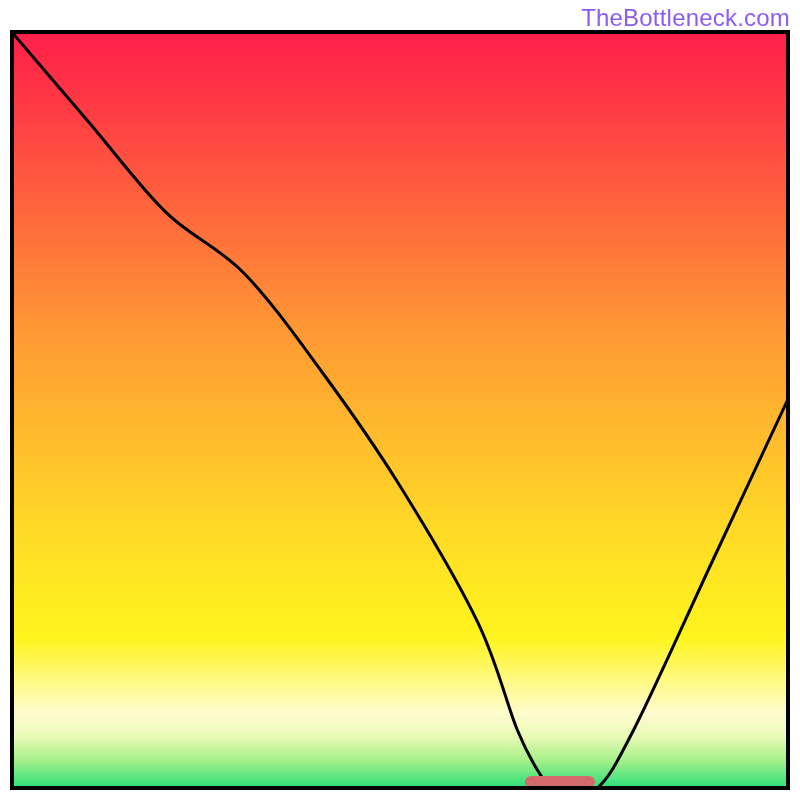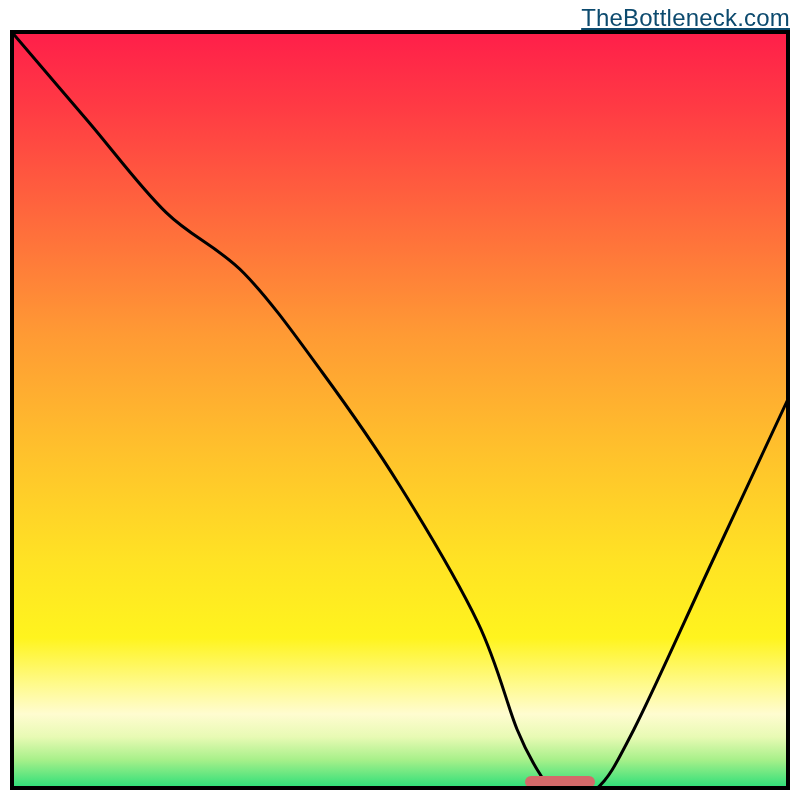--- a/index.html
+++ b/index.html
@@ -15,23 +15,22 @@
     position: relative;
     width: 800px;
     height: 800px;
   }
   .watermark {
     position: absolute;
     top: 4px;
     right: 10px;
     font-size: 24px;
     font-weight: 500;
-    color: #0c4a6e;
+    color: #8b5cf6;
     letter-spacing: 0.2px;
-    text-decoration: underline;
   }
   .plot {
     position: absolute;
     left: 10px;
     top: 30px;
     width: 780px;
     height: 760px;
   }
   .plot-bg {
     position: absolute;

